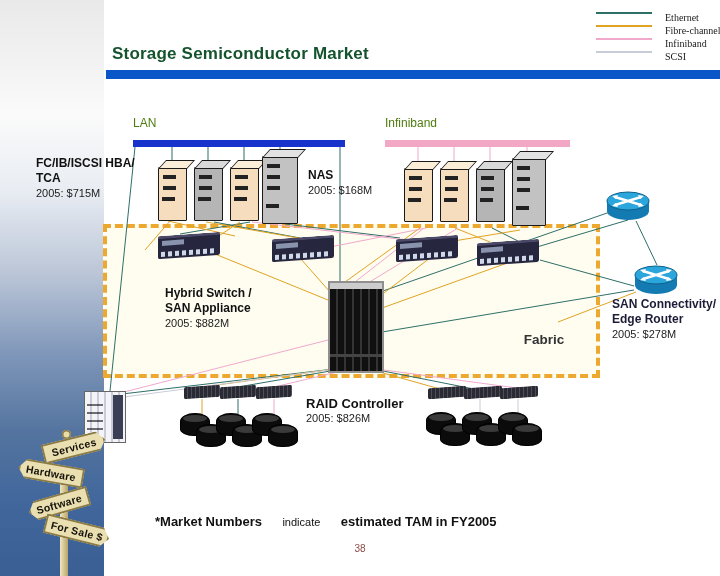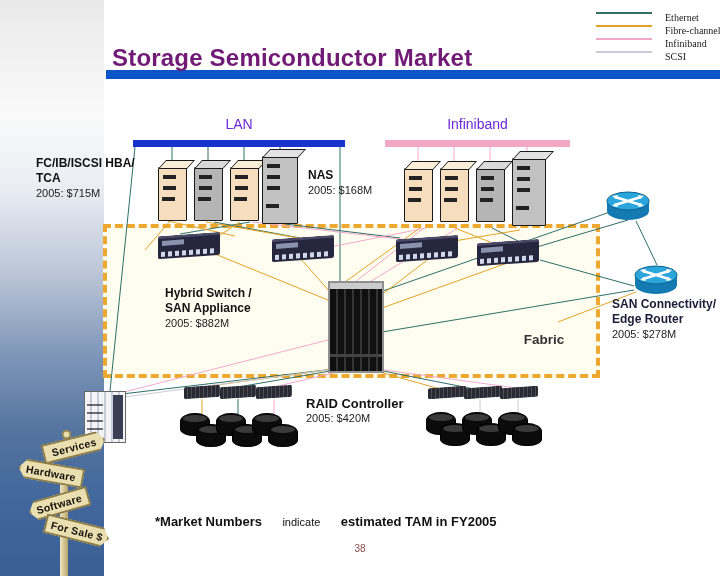--- a/index.html
+++ b/index.html
@@ -5,33 +5,33 @@
   html,body{margin:0;padding:0;background:#777;}
   .slide{position:relative;width:720px;height:576px;background:#ffffff;overflow:hidden;
          font-family:"Liberation Sans",sans-serif;color:#1a1a1a;}
 
   
   .left-strip{position:absolute;left:0;top:0;width:104px;height:576px;z-index:1;
     background:linear-gradient(180deg,#e9e9e9 0%,#fafafa 20%,#e9edf3 33%,#b9c4d6 48%,
                #7d95b8 62%,#54749f 75%,#40669c 88%,#3a5f95 100%);}
 
   
-  .title{position:absolute;left:112px;top:44px;font-size:24px;font-weight:bold;color:#701a75;
+  .title{position:absolute;left:112px;top:44px;font-size:17px;font-weight:bold;color:#14532d;
          letter-spacing:.2px;z-index:7;white-space:nowrap;}
   .title-bar{position:absolute;left:106px;top:70px;width:614px;height:9px;
              background:var(--title_bar);z-index:6;}
 
   
   .legend{position:absolute;left:596px;top:12px;z-index:7;}
   .legend-item{display:flex;align-items:flex-start;height:13px;}
   .legend-line{width:56px;height:2px;margin-right:13px;flex:0 0 auto;}
   .legend-label{font-family:"Liberation Serif",serif;font-size:10px;color:#1a1a1a;white-space:nowrap;}
 
   
-  .grp-header{position:absolute;font-size:14px;color:#6d28d9;text-align:center;z-index:7;}
+  .grp-header{position:absolute;font-size:12px;color:#4d7c0f;z-index:7;}
   .bus{position:absolute;height:7px;z-index:6;}
   .bus-lan{left:133px;top:140px;width:212px;background:var(--lan_bus);}
   .bus-ib{left:385px;top:140px;width:185px;background:var(--infiniband_bus);}
 
   
   .fabric-box{position:absolute;left:103px;top:224px;width:497px;height:154px;box-sizing:border-box;
     background:var(--fabric_box_fill);border:4px dashed var(--fabric_box_border);z-index:2;}
 
   
   .lines{position:absolute;left:0;top:0;z-index:5;pointer-events:none;}
@@ -267,21 +267,21 @@
   <div class="raid-ctrl" style="left:256px;top:386px;"></div>
   <div class="disk" style="left:180px;top:413px;"></div>
   <div class="disk" style="left:196px;top:424px;"></div>
   <div class="disk" style="left:216px;top:413px;"></div>
   <div class="disk" style="left:232px;top:424px;"></div>
   <div class="disk" style="left:252px;top:413px;"></div>
   <div class="disk" style="left:268px;top:424px;"></div>
 
   <div class="callout" style="left:306px;top:396px;">
     <div class="b" style="font-size:13px;">RAID Controller</div>
-    <div class="v">2005: $420M</div>
+    <div class="v">2005: $826M</div>
   </div>
 
   <div class="raid-ctrl small" style="left:428px;top:387px;"></div>
   <div class="raid-ctrl small" style="left:464px;top:387px;"></div>
   <div class="raid-ctrl small" style="left:500px;top:387px;"></div>
   <div class="disk" style="left:426px;top:412px;"></div>
   <div class="disk" style="left:440px;top:423px;"></div>
   <div class="disk" style="left:462px;top:412px;"></div>
   <div class="disk" style="left:476px;top:423px;"></div>
   <div class="disk" style="left:498px;top:412px;"></div>

